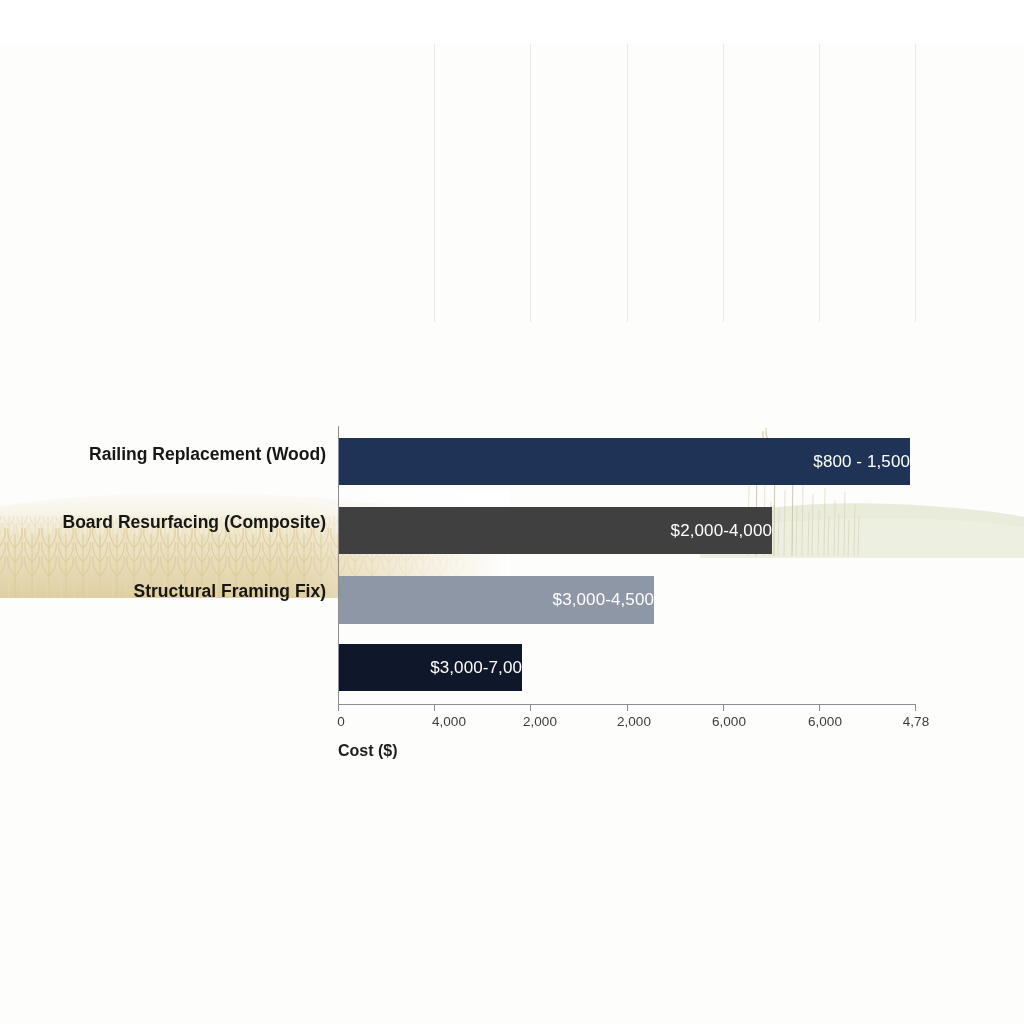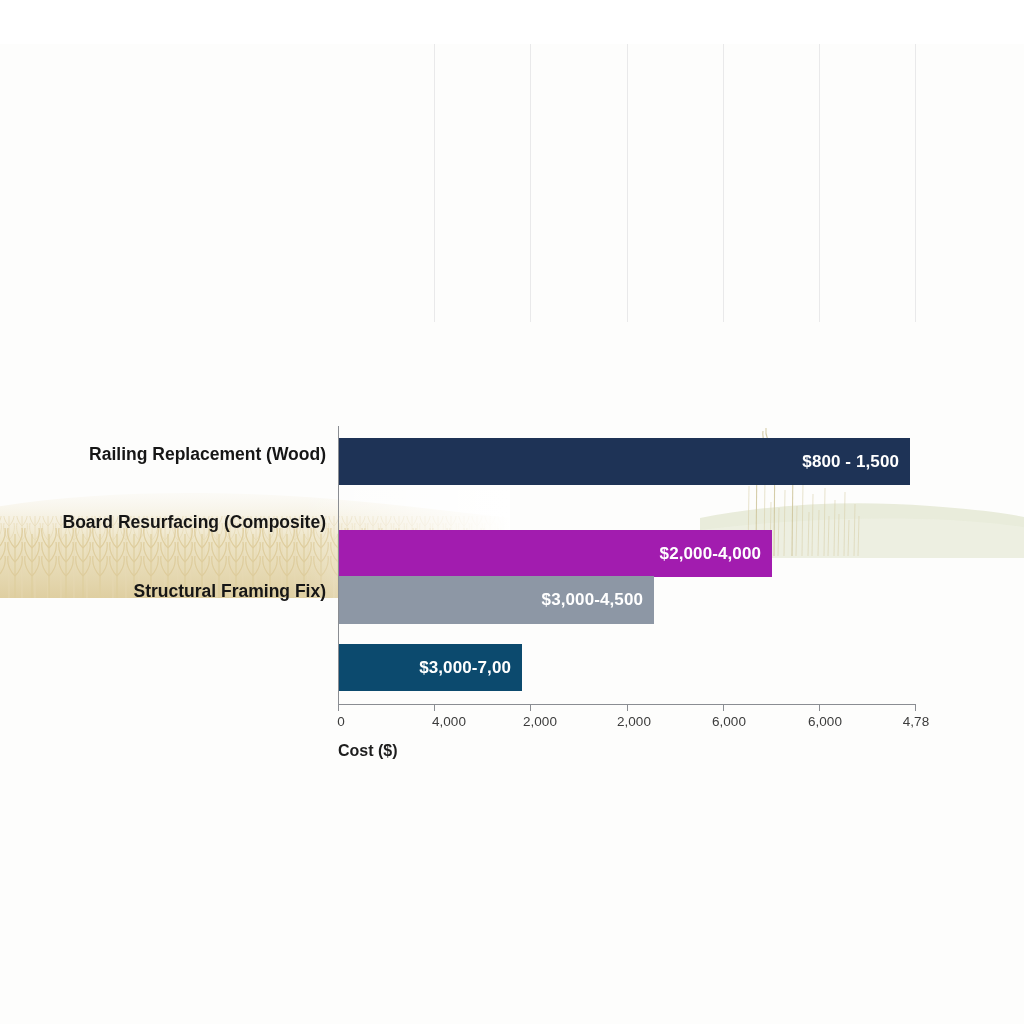--- a/index.html
+++ b/index.html
@@ -100,22 +100,21 @@
   .bar {
     position: absolute;
     left: 339px;
     display: flex;
     align-items: center;
     justify-content: flex-end;
   }
   .bar-label {
     color: #ffffff;
     font-size: 17px;
-    font-weight: 700;
-    padding-right: 11px;
+    font-weight: 400;
     white-space: nowrap;
     letter-spacing: 0.1px;
   }
 
   
   .cat-label {
     position: absolute;
     right: 698px;
     width: 330px;
     text-align: right;
@@ -242,29 +241,29 @@
   <div id="plot"></div>
 
   <div class="cat-label" style="top:399px">Railing Replacement (Wood)</div>
   <div class="cat-label" style="top:467px">Board Resurfacing (Composite)</div>
   <div class="cat-label" style="top:536px">Structural Framing Fix)</div>
 
   <div class="bar" style="top:394px; height:47px; width:571px; background:#1e3356;">
     <span class="bar-label">$800 - 1,500</span>
   </div>
 
-  <div class="bar" style="top:486px; height:47px; width:433px; background:#a21caf;">
+  <div class="bar" style="top:463px; height:47px; width:433px; background:#404040;">
     <span class="bar-label">$2,000-4,000</span>
   </div>
 
   <div class="bar" style="top:532px; height:48px; width:315px; background:#8d97a5;">
     <span class="bar-label">$3,000-4,500</span>
   </div>
 
-  <div class="bar" style="top:600px; height:47px; width:183px; background:#0c4a6e;">
+  <div class="bar" style="top:600px; height:47px; width:183px; background:#0f172a;">
     <span class="bar-label">$3,000-7,00</span>
   </div>
 
   <div id="axis-y-line"></div>
   <div id="axis-x-line"></div>
 
   <div class="tickmark" style="left:338px"></div>
   <div class="tickmark" style="left:434px"></div>
   <div class="tickmark" style="left:530px"></div>
   <div class="tickmark" style="left:627px"></div>

